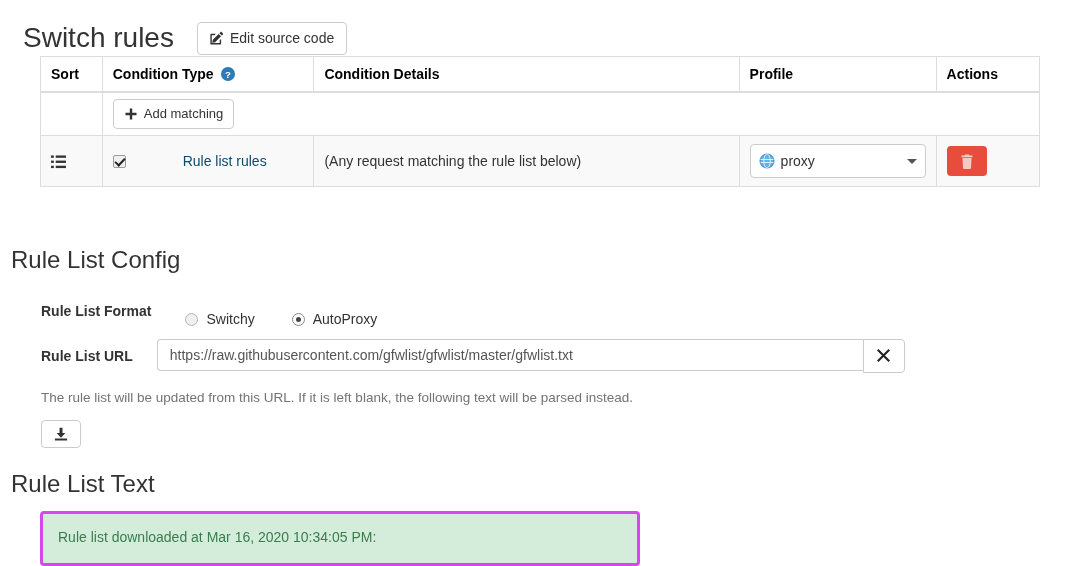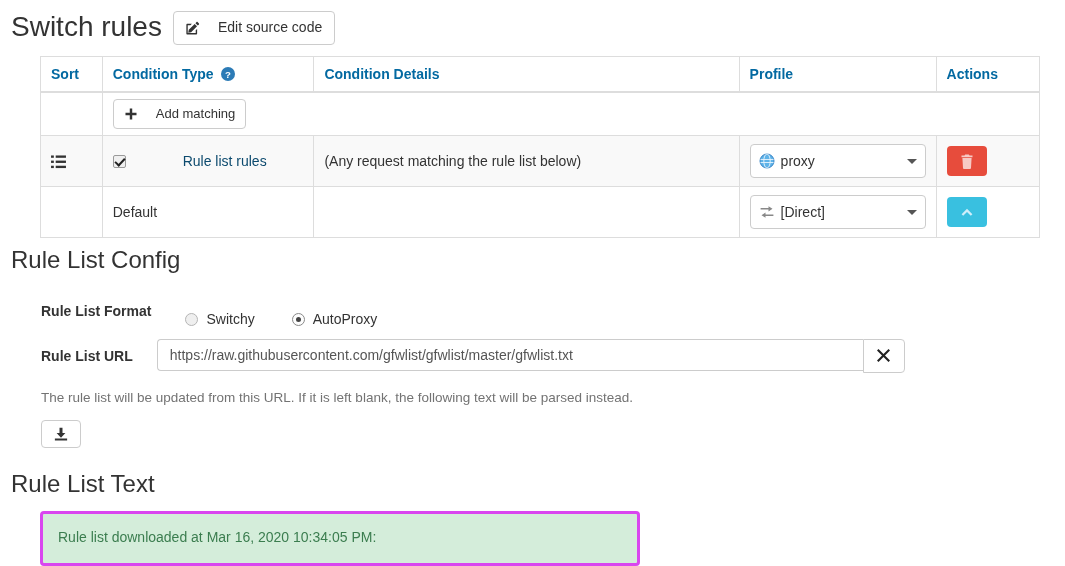--- a/index.html
+++ b/index.html
@@ -12,39 +12,39 @@
     color: #333333;
     overflow: hidden;
   }
   .page { position: relative; width: 1065px; height: 566px; }
 
   
   h1.section-title {
     font-size: 28px;
     font-weight: 400;
     color: #333333;
-    margin: 0;
+    margin: 12px;
     line-height: 1.1;
     display: inline-block;
     vertical-align: middle;
   }
   .title-row {
     position: absolute;
     left: 11px;
     top: 11px;
     display: flex;
     align-items: center;
     gap: 11px;
   }
 
   
   .btn {
     display: inline-flex;
     align-items: center;
-    gap: 18px;
+    gap: 6px;
     background: #ffffff;
     border: 1px solid #cccccc;
     border-radius: 4px;
     padding: 6px 12px;
     font-size: 14px;
     color: #333333;
     line-height: 1.4;
     cursor: pointer;
     font-family: "Liberation Sans", sans-serif;
     white-space: nowrap;
@@ -65,21 +65,21 @@
     font-size: 14px;
   }
   .rules-table th, .rules-table td {
     border: 1px solid #dddddd;
     padding: 8px 10px;
     text-align: left;
     vertical-align: middle;
   }
   .rules-table th {
     font-weight: bold;
-    color: #0369a1;
+    color: #000000;
     border-bottom-width: 2px;
     border-bottom-color: #dddddd;
     padding-top: 9px;
     padding-bottom: 9px;
   }
   .col-sort   { width: 62px; }
   .col-type   { width: 214px; }
   .col-detail { width: 432px; }
   .col-profile{ width: 186px; }
   .col-actions{ width: 104px; }
@@ -349,47 +349,20 @@
           <button class="act-btn" style="background:#e74c3c">
             <span>
               <svg viewBox="0 0 14 15">
                   <path fill="#f7c9c4" d="M5.2 0.5h3.6l.7.9h3v1.8H1.5V1.4h3zM2.4 4h9.2l-.6 10c0 .5-.4.9-.9.9H3.9c-.5 0-.9-.4-.9-.9z"></path>
                 </svg>
             </span>
           </button>
         </td>
       </tr>
 
-      <tr class="row-default">
-        <td></td>
-        <td>
-          <span class="default-label">Default</span>
-        </td>
-        <td></td>
-        <td>
-          <div class="profile-select">
-            <span class="profile-icon">
-              <svg viewBox="0 0 16 16">
-                  <path d="M9.5 2.2l4 2.6-4 2.6V5.6H1.6V4h7.9zM6.5 8.6v1.8h7.9V12H6.5v1.8l-4-2.6z" fill="#888888"></path>
-                </svg>
-            </span>
-            <span class="profile-name">[Direct]</span>
-            <span class="caret"></span>
-          </div>
-        </td>
-        <td>
-          <button class="act-btn" style="background:#39c0e0">
-            <span>
-              <svg viewBox="0 0 14 15">
-                  <path fill="#cfeefa" d="M7 3.8l5.4 5.4-1.6 1.6L7 7l-3.8 3.8-1.6-1.6z"></path>
-                </svg>
-            </span>
-          </button>
-        </td>
-      </tr>
 
     </tbody>
   </table>
 
   <div class="h2-config">
     <h2 class="sub-title">Rule List Config</h2>
   </div>
 
   <div class="form-row" style="left:41px; top:295px;">
     <span class="form-label">Rule List Format</span>

